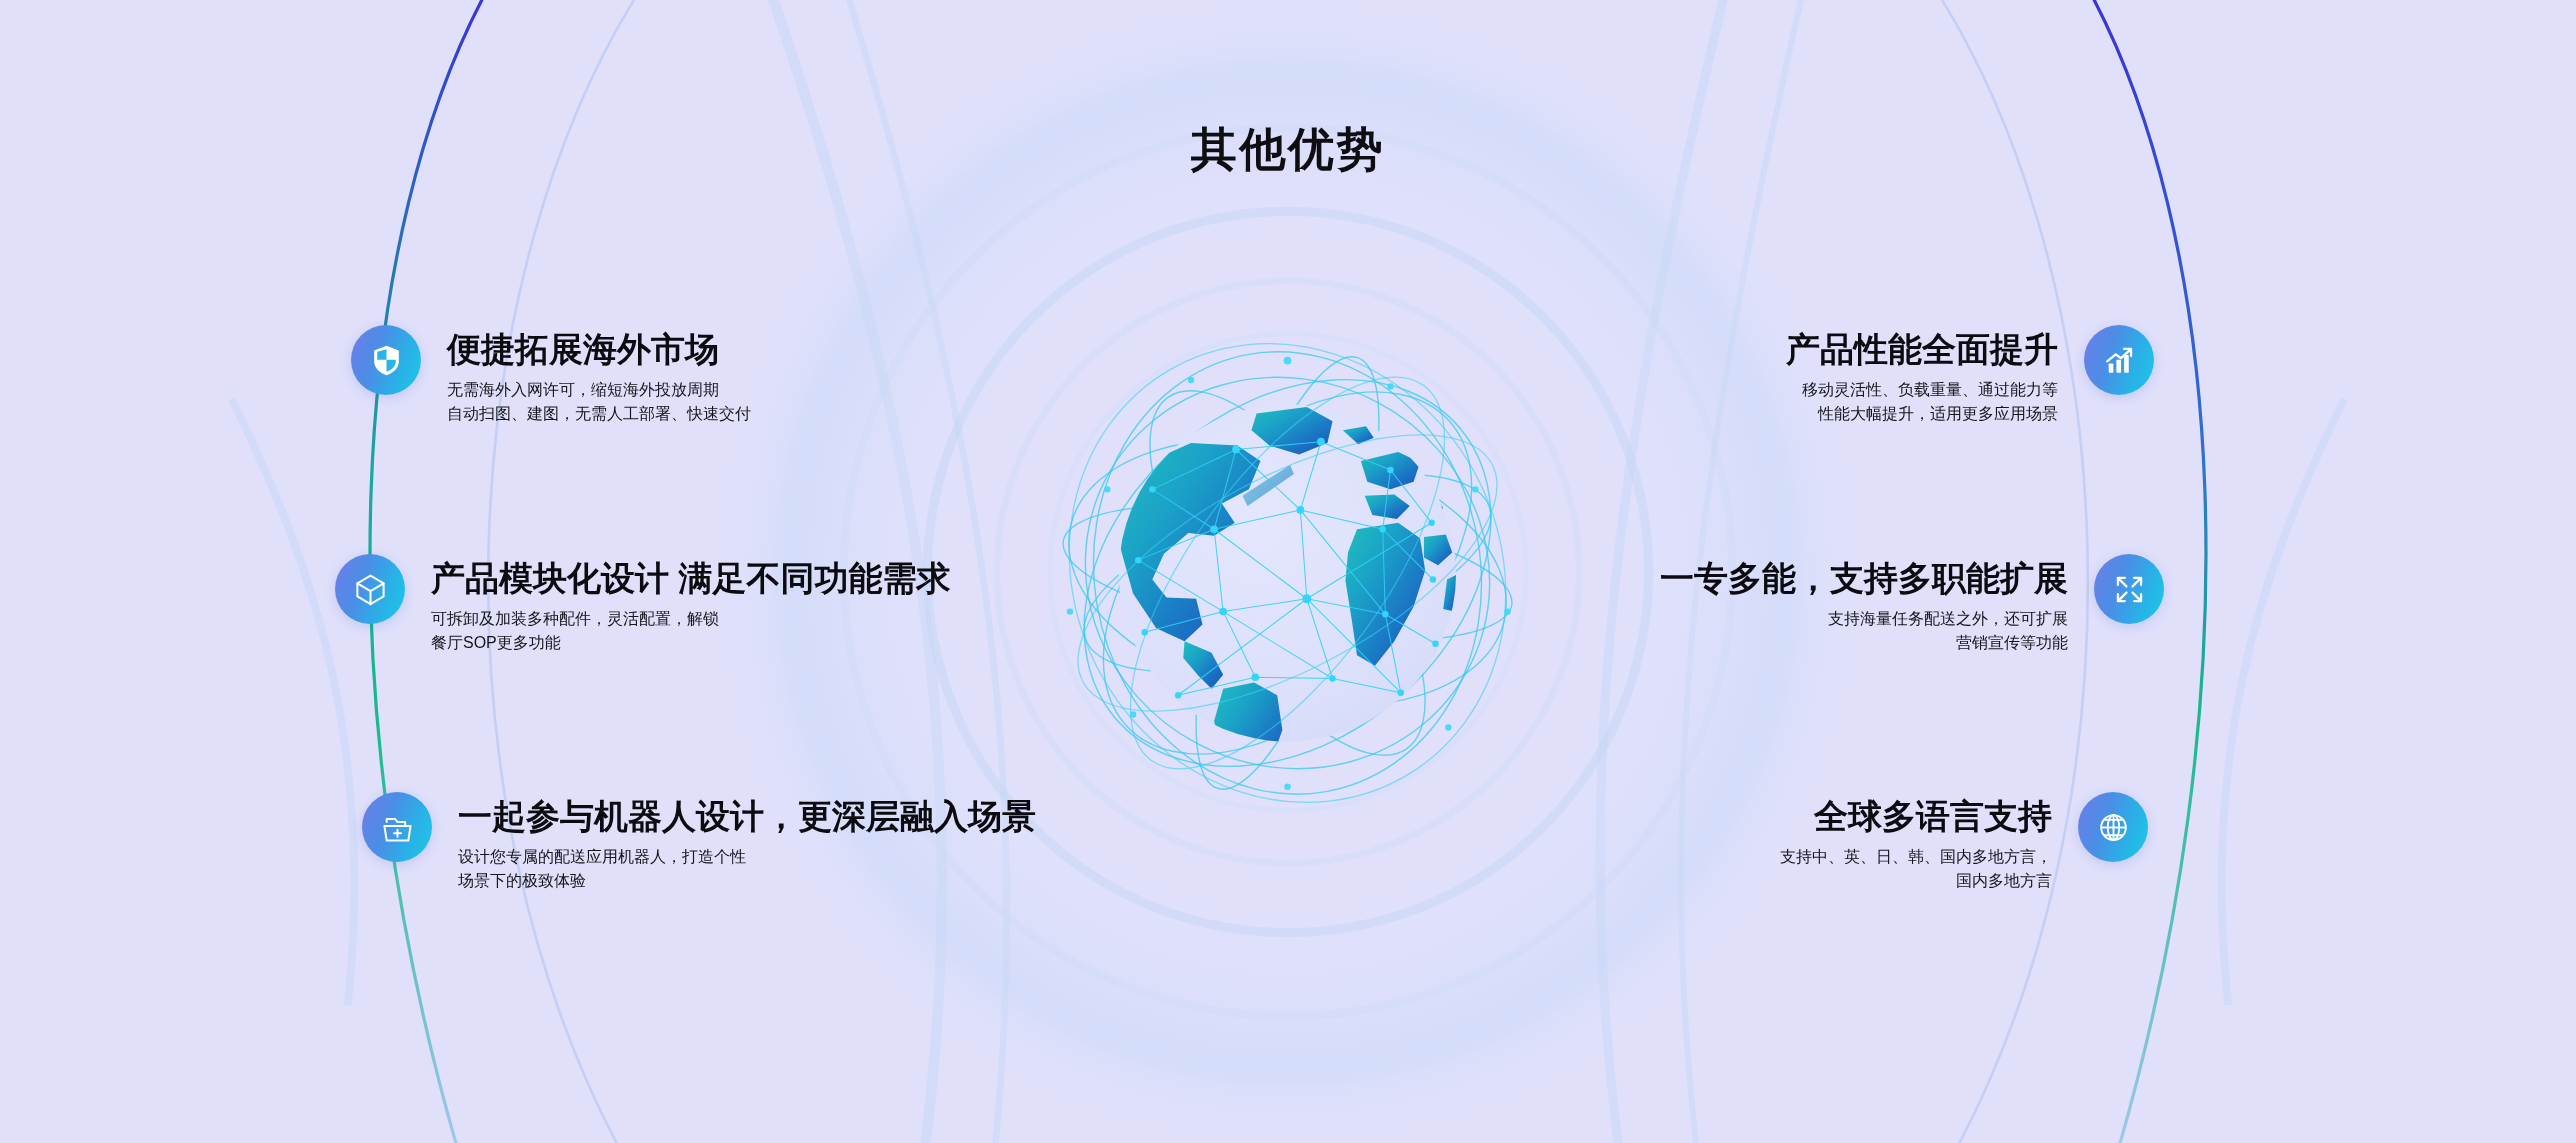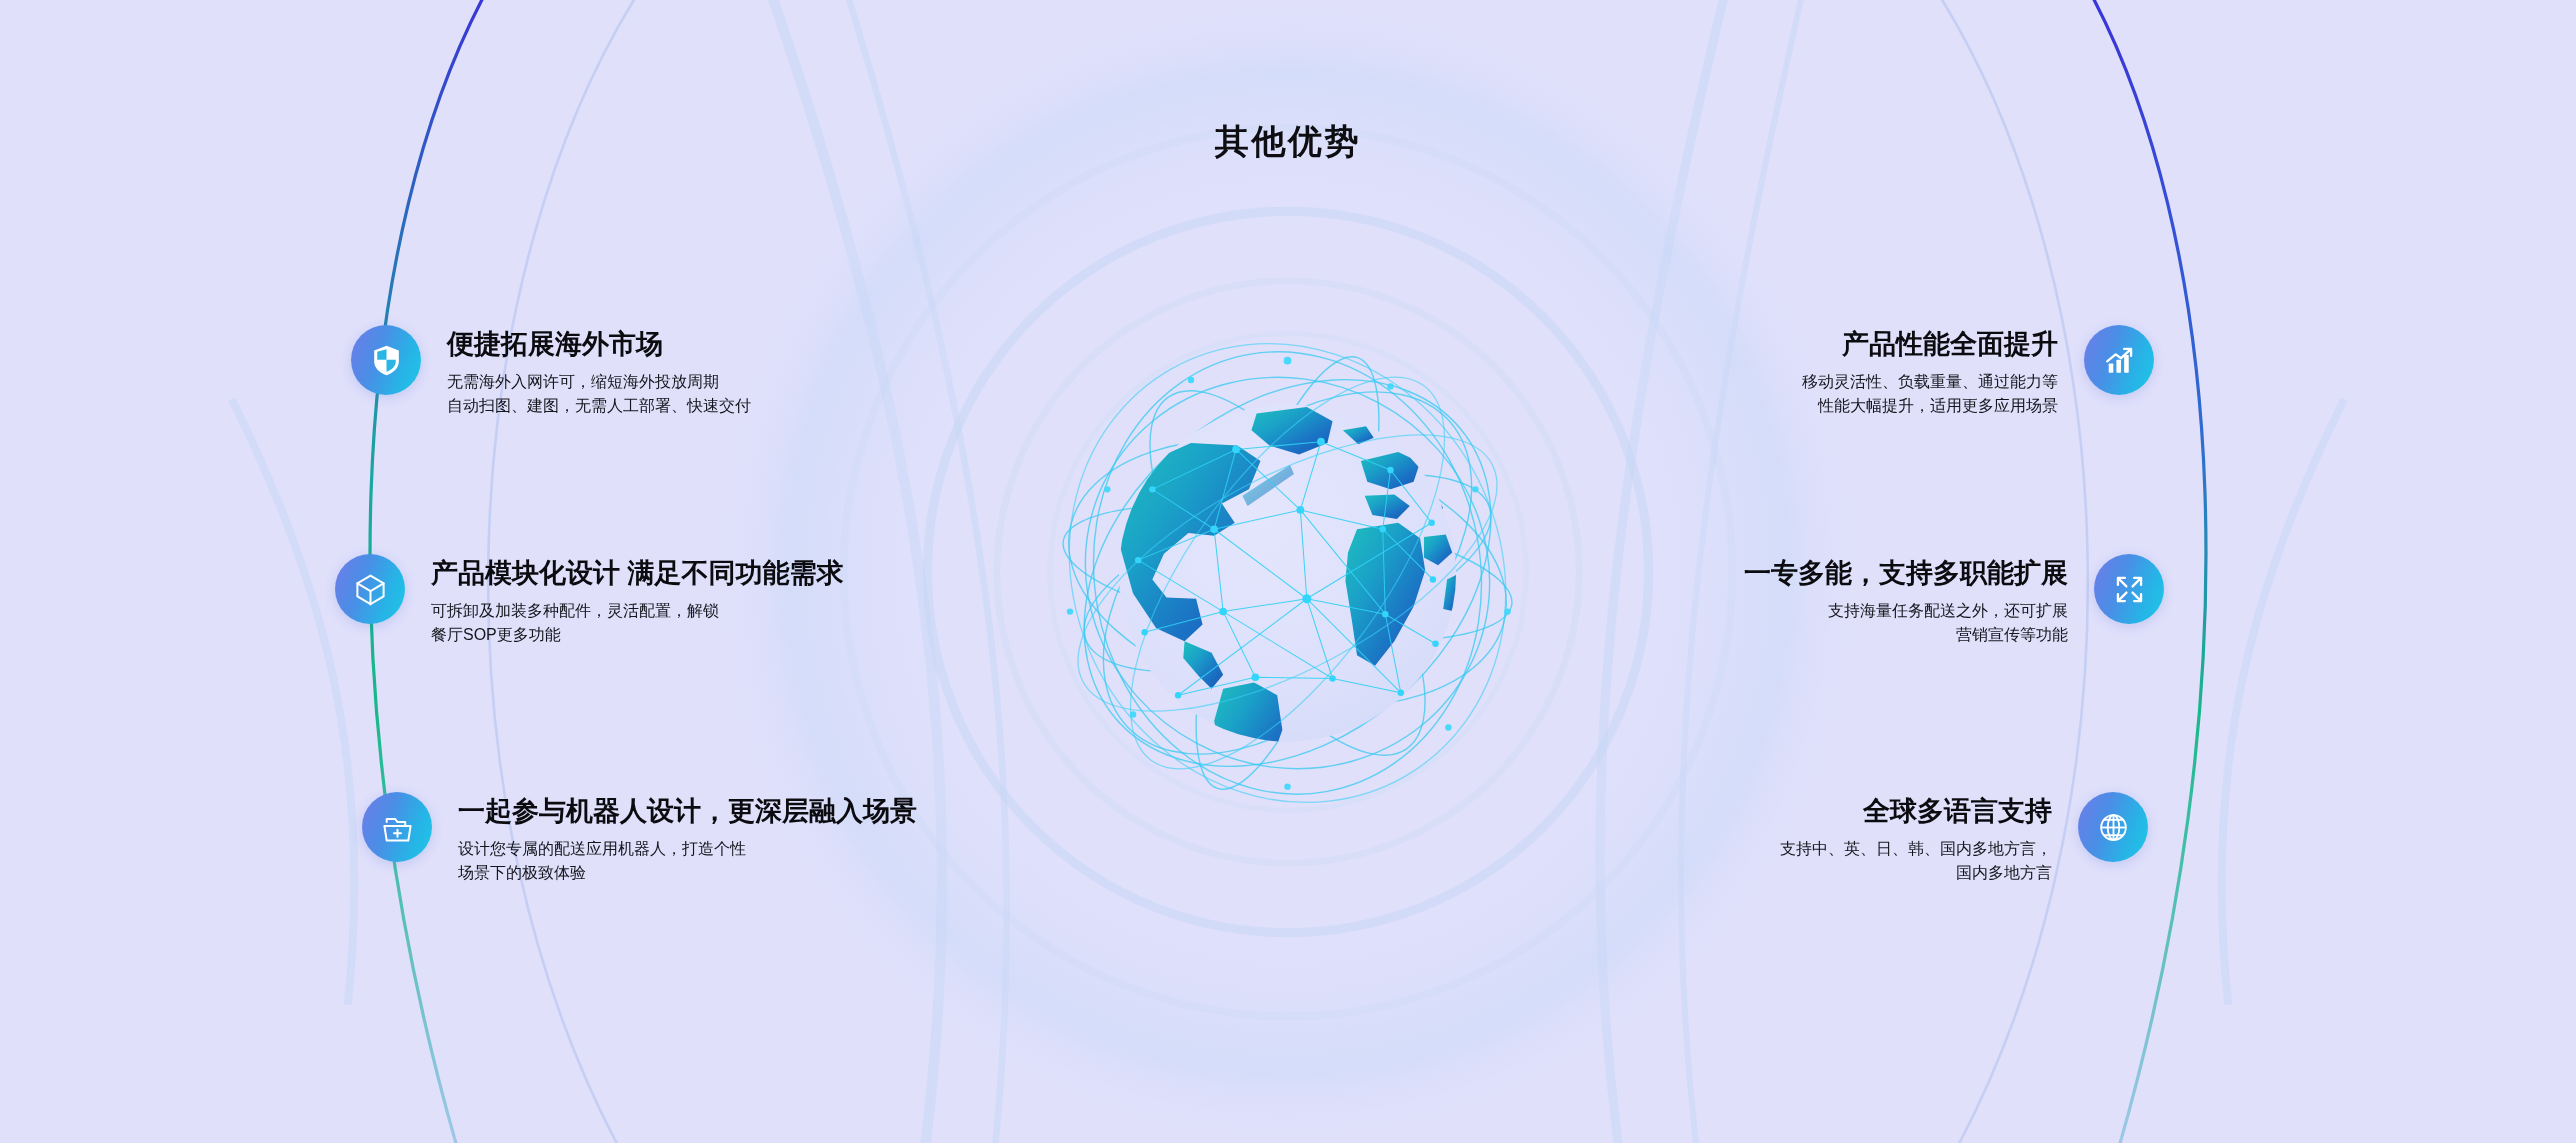--- a/index.html
+++ b/index.html
@@ -14,42 +14,42 @@
   #bg-decor{position:absolute;left:0;top:0;width:2576px;height:1144px;z-index:1;}
 
   
   #globe-wrap{
     position:absolute;left:1030px;top:277px;width:515px;height:592px;z-index:2;
   }
 
   
   #page-title{
     position:absolute;left:0;top:119px;width:2576px;text-align:center;z-index:6;
-    font-size:34px;font-weight:bold;color:#0d0d12;letter-spacing:2.6px;
+    font-size:46px;font-weight:bold;color:#0d0d12;letter-spacing:2.6px;
   }
 
   
   .feature{position:absolute;z-index:5;display:flex;align-items:flex-start;}
   .feature.left{flex-direction:row;}
   .feature.right{flex-direction:row-reverse;}
 
   .badge{
     width:70px;height:70px;border-radius:50%;flex:0 0 70px;
     background:linear-gradient(110deg,#6f7ce8 0%,#4a8ee6 38%,#27b3e6 72%,#1ec8e8 100%);
     display:flex;align-items:center;justify-content:center;
     box-shadow:0 2.6px 11.6px rgba(60,90,200,.18);
   }
   .badge svg{width:37px;height:37px;display:block;}
 
   .ftext{padding-top:3.9px;}
   .feature.left .ftext{margin-left:26px;text-align:left;}
   .feature.right .ftext{margin-right:26px;text-align:right;}
 
   .fhead{
-    font-size:27px;font-weight:bold;color:#0b0b10;
+    font-size:34px;font-weight:bold;color:#0b0b10;
     line-height:1.18;margin-bottom:9px;white-space:nowrap;
   }
   .fline{
     font-size:16px;color:#15151c;line-height:1.52;white-space:nowrap;
     font-weight:400;
   }
 
   
   #feat-l1{left:351px;top:325px;}
   #feat-l2{left:335px;top:554px;}

